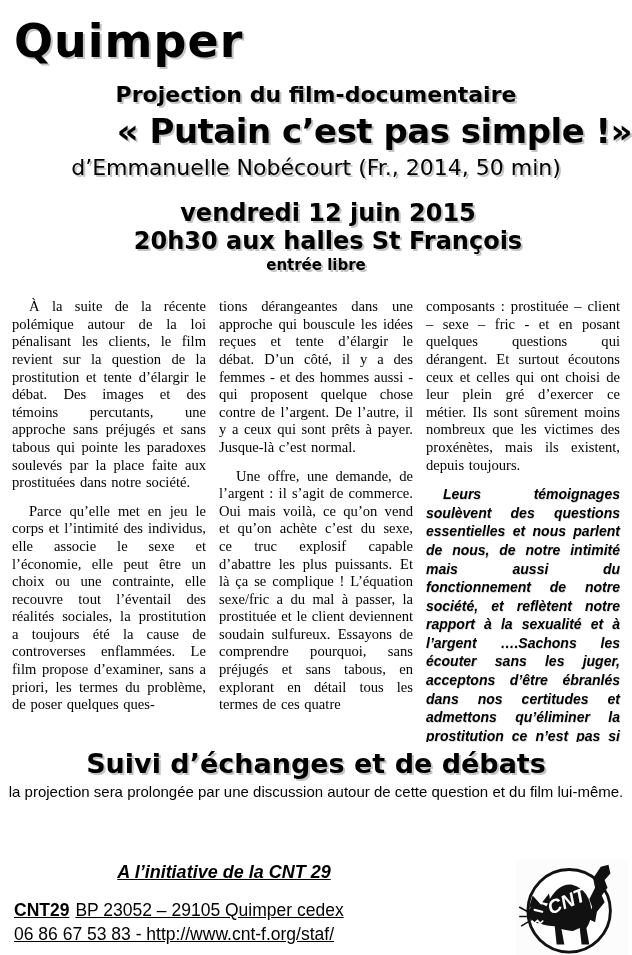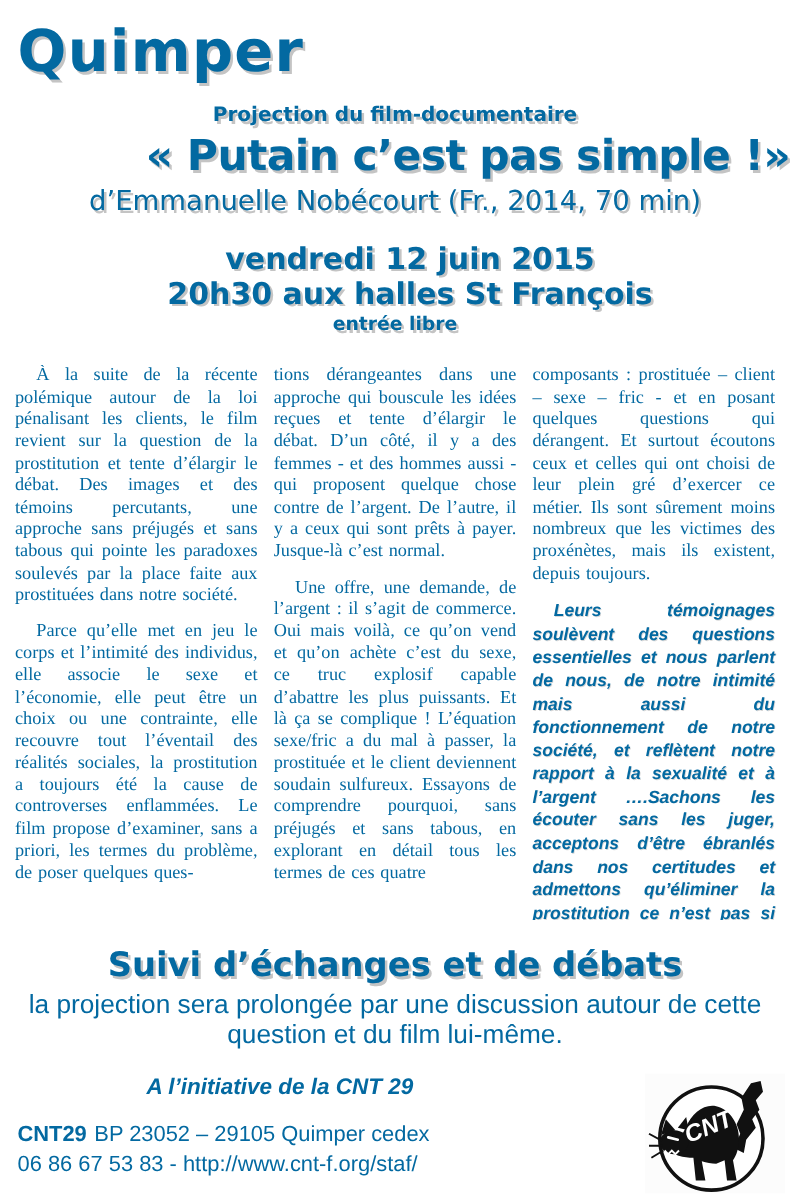--- a/index.html
+++ b/index.html
@@ -2,21 +2,21 @@
 <html lang="fr"><head>
 <meta charset="utf-8">
 <style>
   html, body { margin: 0; padding: 0; background: #ffffff; }
   .page {
     position: relative;
     width: 632px;
     height: 955px;
     margin: 0 auto;
     background: #ffffff;
-    color: #0369a1;
+    color: #000000;
     font-family: "Liberation Serif", serif;
     overflow: hidden;
     box-sizing: border-box;
   }
 
   
   .hand { font-family: "DejaVu Sans", sans-serif; }
   .shadowed { text-shadow: 2px 2px 0 #c4c4c4; }
 
   .top-row {
@@ -32,21 +32,21 @@
     line-height: 1;
   }
   .event-type {
     font-size: 26px;
     font-weight: bold;
     line-height: 1.1;
   }
   .kicker {
     margin-top: 18px;
     text-align: center;
-    font-size: 16px;
+    font-size: 22px;
     font-weight: 600;
   }
   .film-title {
     margin-top: 4px;
     text-align: right;
     font-size: 34px;
     font-weight: bold;
     letter-spacing: -0.5px;
   }
   .byline {
@@ -96,36 +96,37 @@
     font-family: "Liberation Sans", sans-serif;
     font-style: italic;
     font-weight: 600;
     font-size: 14px;
     line-height: 18.6px;
     text-shadow: 0.6px 0.6px 0 #d8d8d8;
   }
 
   
   .debate-heading {
-    margin-top: 21px;
+    margin-top: 6px;
     text-align: center;
     font-size: 27px;
     font-weight: bold;
   }
   .debate-sub {
     margin-top: 4px;
     text-align: center;
     font-family: "Liberation Sans", sans-serif;
-    font-size: 21px;
+    font-size: 15px;
   }
   .footer-bottom {
     position: absolute;
     left: 0; right: 0; bottom: 0;
     display: flex;
-    align-items: flex-start;
+    align-items: center;
+    text-decoration: underline;
   }
   .footer-left {
     flex: 1 1 auto;
     padding: 0 0 6px 14px;
   }
   .initiative {
     font-family: "Liberation Sans", sans-serif;
     font-style: italic;
     font-weight: 600;
     font-size: 18px;
@@ -156,21 +157,21 @@
 <body>
 
 <div class="page">
 
   <div class="top-row">
     <div class="city-title hand shadowed">Quimper</div>
   </div>
 
   <div class="kicker hand shadowed">Projection du film-documentaire</div>
   <div class="film-title hand shadowed">« Putain c’est pas simple !»</div>
-  <div class="byline hand shadowed">d’Emmanuelle Nobécourt (Fr., 2014, 70 min)</div>
+  <div class="byline hand shadowed">d’Emmanuelle Nobécourt (Fr., 2014, 50 min)</div>
 
   <div class="date-line hand shadowed">vendredi 12 juin 2015</div>
   <div class="venue-line hand shadowed">20h30 aux halles St François</div>
   <div class="admission hand shadowed">entrée libre</div>
 
   <div class="columns">
     <div class="col">
       <p>À la suite de la récente polémique autour de la loi pénalisant les clients, le film revient sur la question de la prostitution et tente d’élargir le débat. Des images et des témoins percutants, une approche sans préjugés et sans tabous qui pointe les paradoxes soulevés par la place faite aux prostituées dans notre société.</p>
       <p>Parce qu’elle met en jeu le corps et l’intimité des individus, elle associe le sexe et l’économie, elle peut être un choix ou une contrainte, elle recouvre tout l’éventail des réalités sociales, la prostitution a toujours été la cause de controverses enflammées. Le film propose d’examiner, sans a priori, les termes du problème, de poser quelques ques-</p>
     </div>

